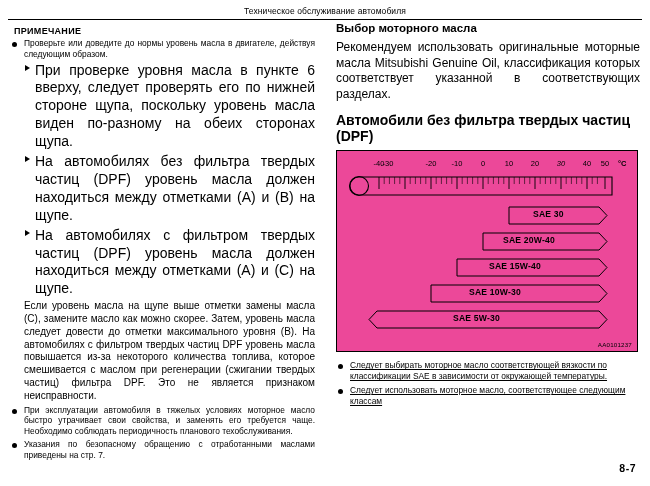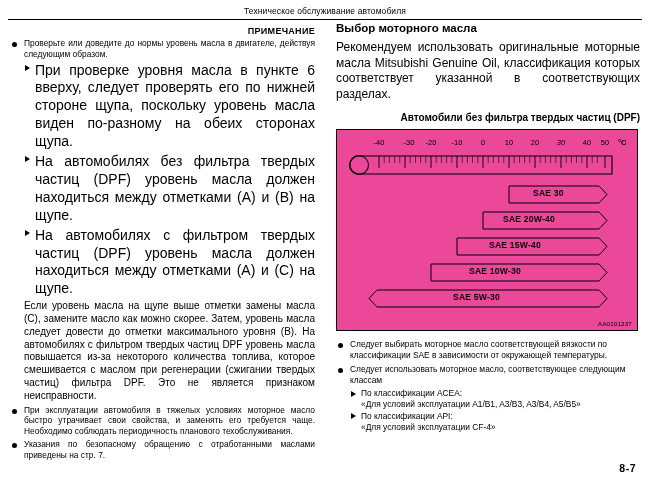--- a/index.html
+++ b/index.html
@@ -41,21 +41,20 @@
     position: absolute;
     left: 10px;
     top: 26px;
     width: 305px;
   }
   .note-title {
     font-size: 9px;
     font-weight: bold;
     letter-spacing: .3px;
     margin: 0 0 2px 4px;
-    text-align: right;
   }
   ul.lvl1 {
     list-style: none;
     margin: 0;
     padding: 0;
   }
   ul.lvl1 > li {
     position: relative;
     padding-left: 14px;
     margin-bottom: 2px;
@@ -114,24 +113,23 @@
     font-weight: bold;
     margin: 0 0 6px 0;
   }
   .sec-para {
     font-size: 12px;
     line-height: 1.3;
     text-align: justify;
     margin: 0 0 10px 0;
   }
   .sub-title {
-    font-size: 10px;
+    font-size: 14px;
     font-weight: bold;
     margin: 4px 0 6px 0;
-    text-align: right;
   }
   .chart-box {
     position: relative;
     width: 302px;
     height: 202px;
     border: 1px solid #000;
     background: #ec4899;
     box-sizing: border-box;
   }
   .chart-inner {
@@ -162,20 +160,21 @@
     position: absolute;
     right: 5px;
     bottom: 3px;
     font-size: 6.2px;
     letter-spacing: .2px;
   }
   ul.rlist {
     list-style: none;
     margin: 8px 0 0 0;
     padding: 0;
+    text-decoration: underline;
   }
   ul.rlist > li {
     position: relative;
     padding-left: 14px;
     margin-bottom: 3px;
     font-size: 8.4px;
     line-height: 1.3;
   }
   ul.rlist > li::before {
     content: "";
@@ -327,21 +326,21 @@
         <g stroke="#000" fill="none" stroke-width="1">
           <path d="M 94 134 L 262 134 L 270 142.5 L 262 151 L 94 151 Z"></path>
         </g>
 
         <g stroke="#000" fill="none" stroke-width="1">
           <path d="M 40 160 L 32 168.5 L 40 177 L 262 177 L 270 168.5 L 262 160 Z"></path>
         </g>
       </svg>
 
       <div class="tick-label" style="left:31px; top:8px;">-40</div>
-      <div class="tick-label" style="left:61px; top:8px;">-30</div>
+      <div class="tick-label" style="left:40px; top:8px;">-30</div>
       <div class="tick-label" style="left:83px; top:8px;">-20</div>
       <div class="tick-label" style="left:109px; top:8px;">-10</div>
       <div class="tick-label" style="left:135px; top:8px;">0</div>
       <div class="tick-label" style="left:161px; top:8px;">10</div>
       <div class="tick-label" style="left:187px; top:8px;">20</div>
       <div class="tick-label" style="left:213px; top:8px;font-style:italic;">30</div>
       <div class="tick-label" style="left:239px; top:8px;">40</div>
       <div class="tick-label" style="left:257px; top:8px;">50</div>
       <div class="temp-unit" style="left:281px; top:8px;">°C</div>
 
@@ -351,28 +350,18 @@
       <div class="oil-label" style="left:132px; top:136px;">SAE 10W-30</div>
       <div class="oil-label" style="left:104px; top:162px;padding-left:12px;">SAE 5W-30</div>
 
       <div class="code-label">AA0101237</div>
     </div>
 
     <ul class="rlist">
       <li>Следует выбирать моторное масло соответствующей вязкости по классификации SAE в зависимости от окружающей температуры.</li>
       <li>
         <span>Следует использовать моторное масло, соответствующее следующим классам</span>
-        <ul class="rsub">
-          <li>
-            <span>По классификации ACEA:</span>
-            <span class="quote-line">«Для условий эксплуатации A1/B1, A3/B3, A3/B4, A5/B5»</span>
-          </li>
-          <li>
-            <span>По классификации API:</span>
-            <span class="quote-line">«Для условий эксплуатации CF-4»</span>
-          </li>
-        </ul>
       </li>
     </ul>
   </div>
 
   <div class="page-num">8-7</div>
 </div>
 
 </body></html>

